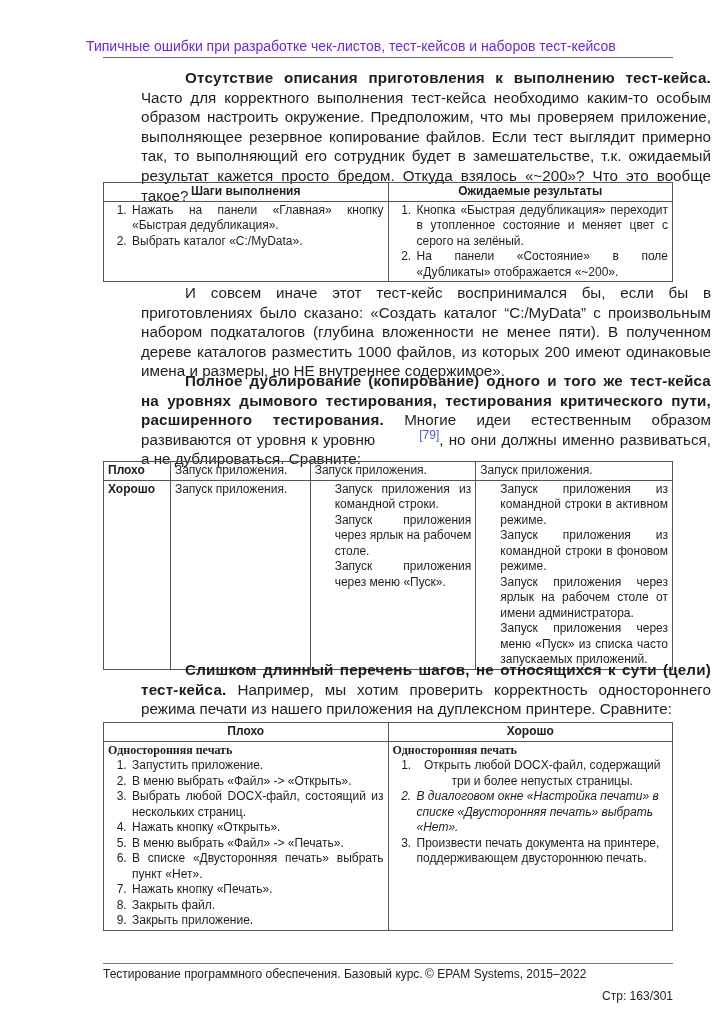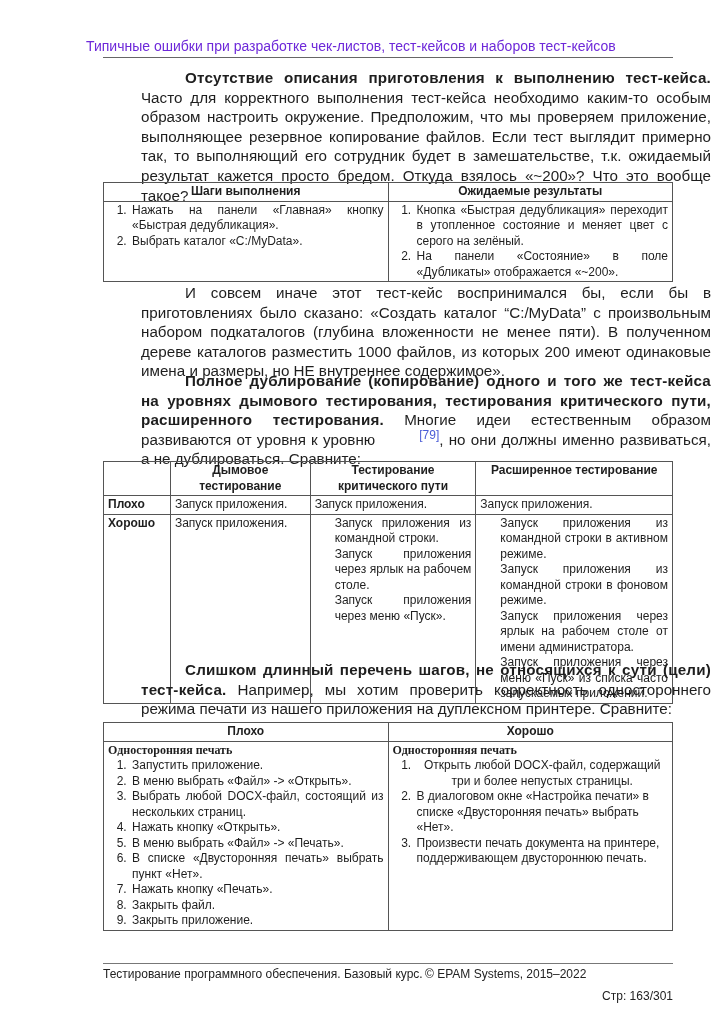--- a/index.html
+++ b/index.html
@@ -91,26 +91,20 @@
 </div>
 
 <table class="doc" style="top:461px;">
   <colgroup>
     <col style="width:67px">
       <col style="width:140px">
       <col style="width:166px">
       <col style="width:197px">
   </colgroup>
   <tbody>
-      <tr>
-    <th></th>
-    <th>Дымовое тестирование</th>
-    <th>Тестирование критического пути</th>
-    <th>Расширенное тестирование</th>
-  </tr>
   <tr>
     <td class="rowlabel">Плохо</td>
     <td>Запуск приложения.</td>
     <td>Запуск приложения.</td>
     <td>Запуск приложения.</td>
   </tr>
   <tr>
     <td class="rowlabel">Хорошо</td>
     <td>Запуск приложения.</td>
     <td>
@@ -154,21 +148,21 @@
         <li>В списке «Двусторонняя печать» выбрать пункт «Нет».</li>
         <li>Нажать кнопку «Печать».</li>
         <li>Закрыть файл.</li>
         <li>Закрыть приложение.</li>
       </ol>
     </td>
     <td>
       <span class="subhead">Односторонняя печать</span>
       <ol class="steps" style="text-align:left;">
         <li style="text-align:center;">Открыть любой DOCX-файл, содержащий три и более непустых страницы.</li>
-        <li style="text-align:left;">В диалоговом окне «Настройка печати» в списке «Двусторонняя печать» выбрать «Нет».</li>
+        <li style="text-align:left;font-style:italic;">В диалоговом окне «Настройка печати» в списке «Двусторонняя печать» выбрать «Нет».</li>
         <li style="text-align:left;">Произвести печать документа на принтере, поддерживающем двустороннюю печать.</li>
       </ol>
     </td>
   </tr>
 </tbody>
   </table>
 
 <div class="footer-rule"></div>
 <div class="footer">
   <span class="f-left">Тестирование программного обеспечения. Базовый курс.</span>

